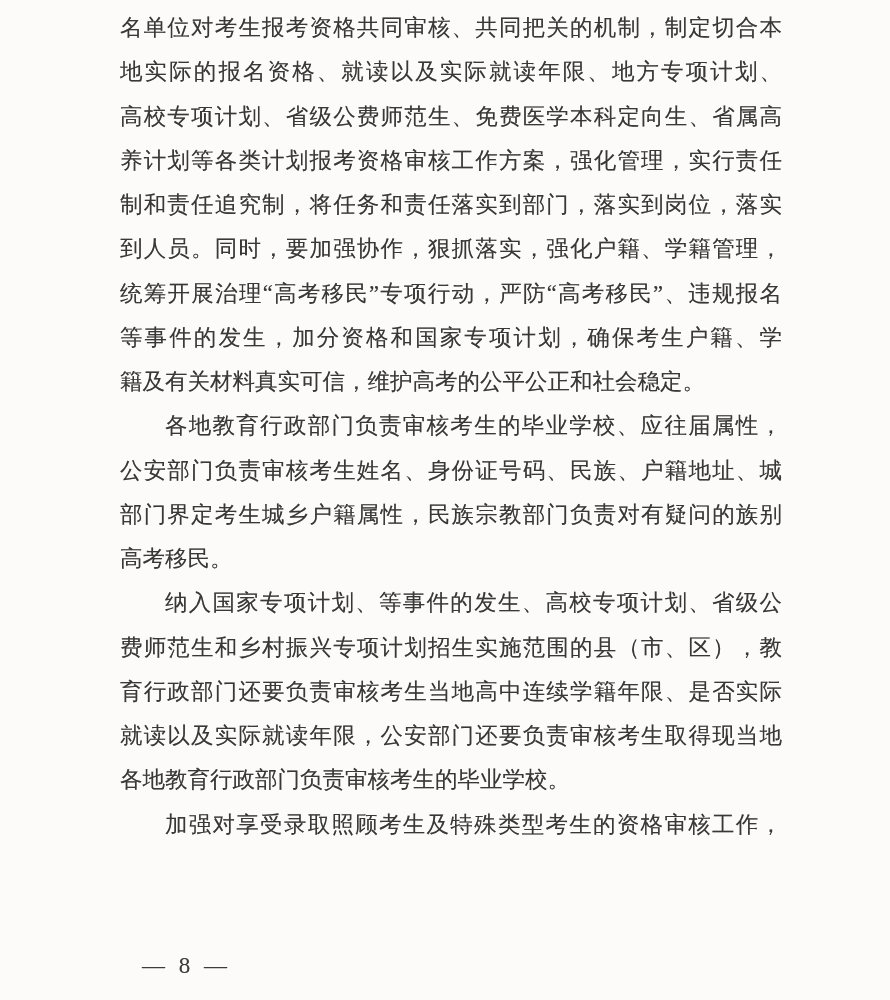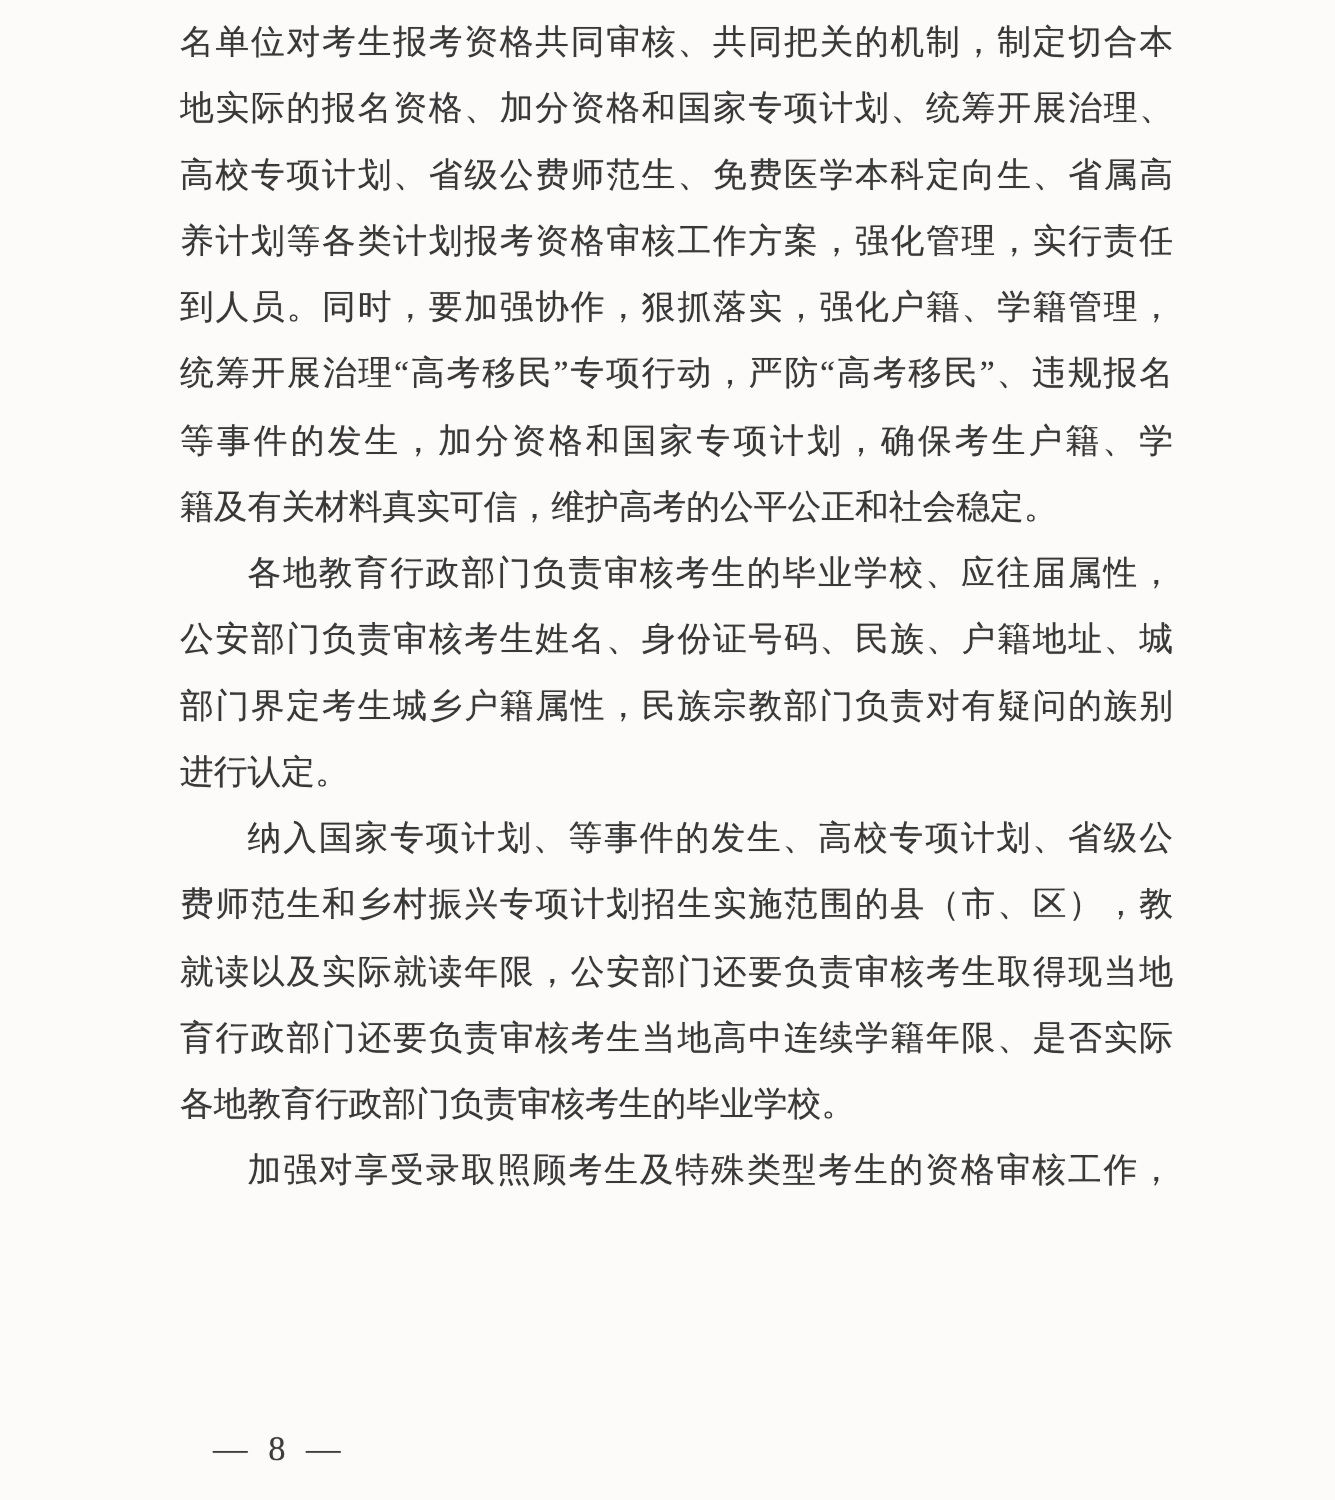--- a/index.html
+++ b/index.html
@@ -54,32 +54,33 @@
     color: #3c3c3c;
     text-shadow: 0 0 0.6px rgba(60,60,60,0.45);
   }
 </style>
 </head>
 <body>
 
 <div class="page">
   <div class="content">
     <div class="line j">名单位对考生报考资格共同审核、共同把关的机制，制定切合本</div>
-    <div class="line j">地实际的报名资格、加分资格和国家专项计划、统筹开展治理、</div>
+    <div class="line j">地实际的报名资格、就读以及实际就读年限、地方专项计划、</div>
     <div class="line j">高校专项计划、省级公费师范生、免费医学本科定向生、省属高</div>
     <div class="line j">养计划等各类计划报考资格审核工作方案，强化管理，实行责任</div>
+    <div class="line j">制和责任追究制，将任务和责任落实到部门，落实到岗位，落实</div>
     <div class="line j">到人员。同时，要加强协作，狠抓落实，强化户籍、学籍管理，</div>
     <div class="line j">统筹开展治理“高考移民”专项行动，严防“高考移民”、违规报名</div>
     <div class="line j">等事件的发生，加分资格和国家专项计划，确保考生户籍、学</div>
     <div class="line e">籍及有关材料真实可信，维护高考的公平公正和社会稳定。</div>
     <div class="line j ind">各地教育行政部门负责审核考生的毕业学校、应往届属性，</div>
     <div class="line j">公安部门负责审核考生姓名、身份证号码、民族、户籍地址、城</div>
     <div class="line j">部门界定考生城乡户籍属性，民族宗教部门负责对有疑问的族别</div>
-    <div class="line e">进行认定。</div>
+    <div class="line e">高考移民。</div>
     <div class="line j ind">纳入国家专项计划、等事件的发生、高校专项计划、省级公</div>
     <div class="line j">费师范生和乡村振兴专项计划招生实施范围的县（市、区），教</div>
+    <div class="line j">育行政部门还要负责审核考生当地高中连续学籍年限、是否实际</div>
     <div class="line j">就读以及实际就读年限，公安部门还要负责审核考生取得现当地</div>
-    <div class="line j">育行政部门还要负责审核考生当地高中连续学籍年限、是否实际</div>
     <div class="line e">各地教育行政部门负责审核考生的毕业学校。</div>
     <div class="line j ind">加强对享受录取照顾考生及特殊类型考生的资格审核工作，</div>
   </div>
   <div class="footer">— 8 —</div>
 </div>
 
 </body></html>

